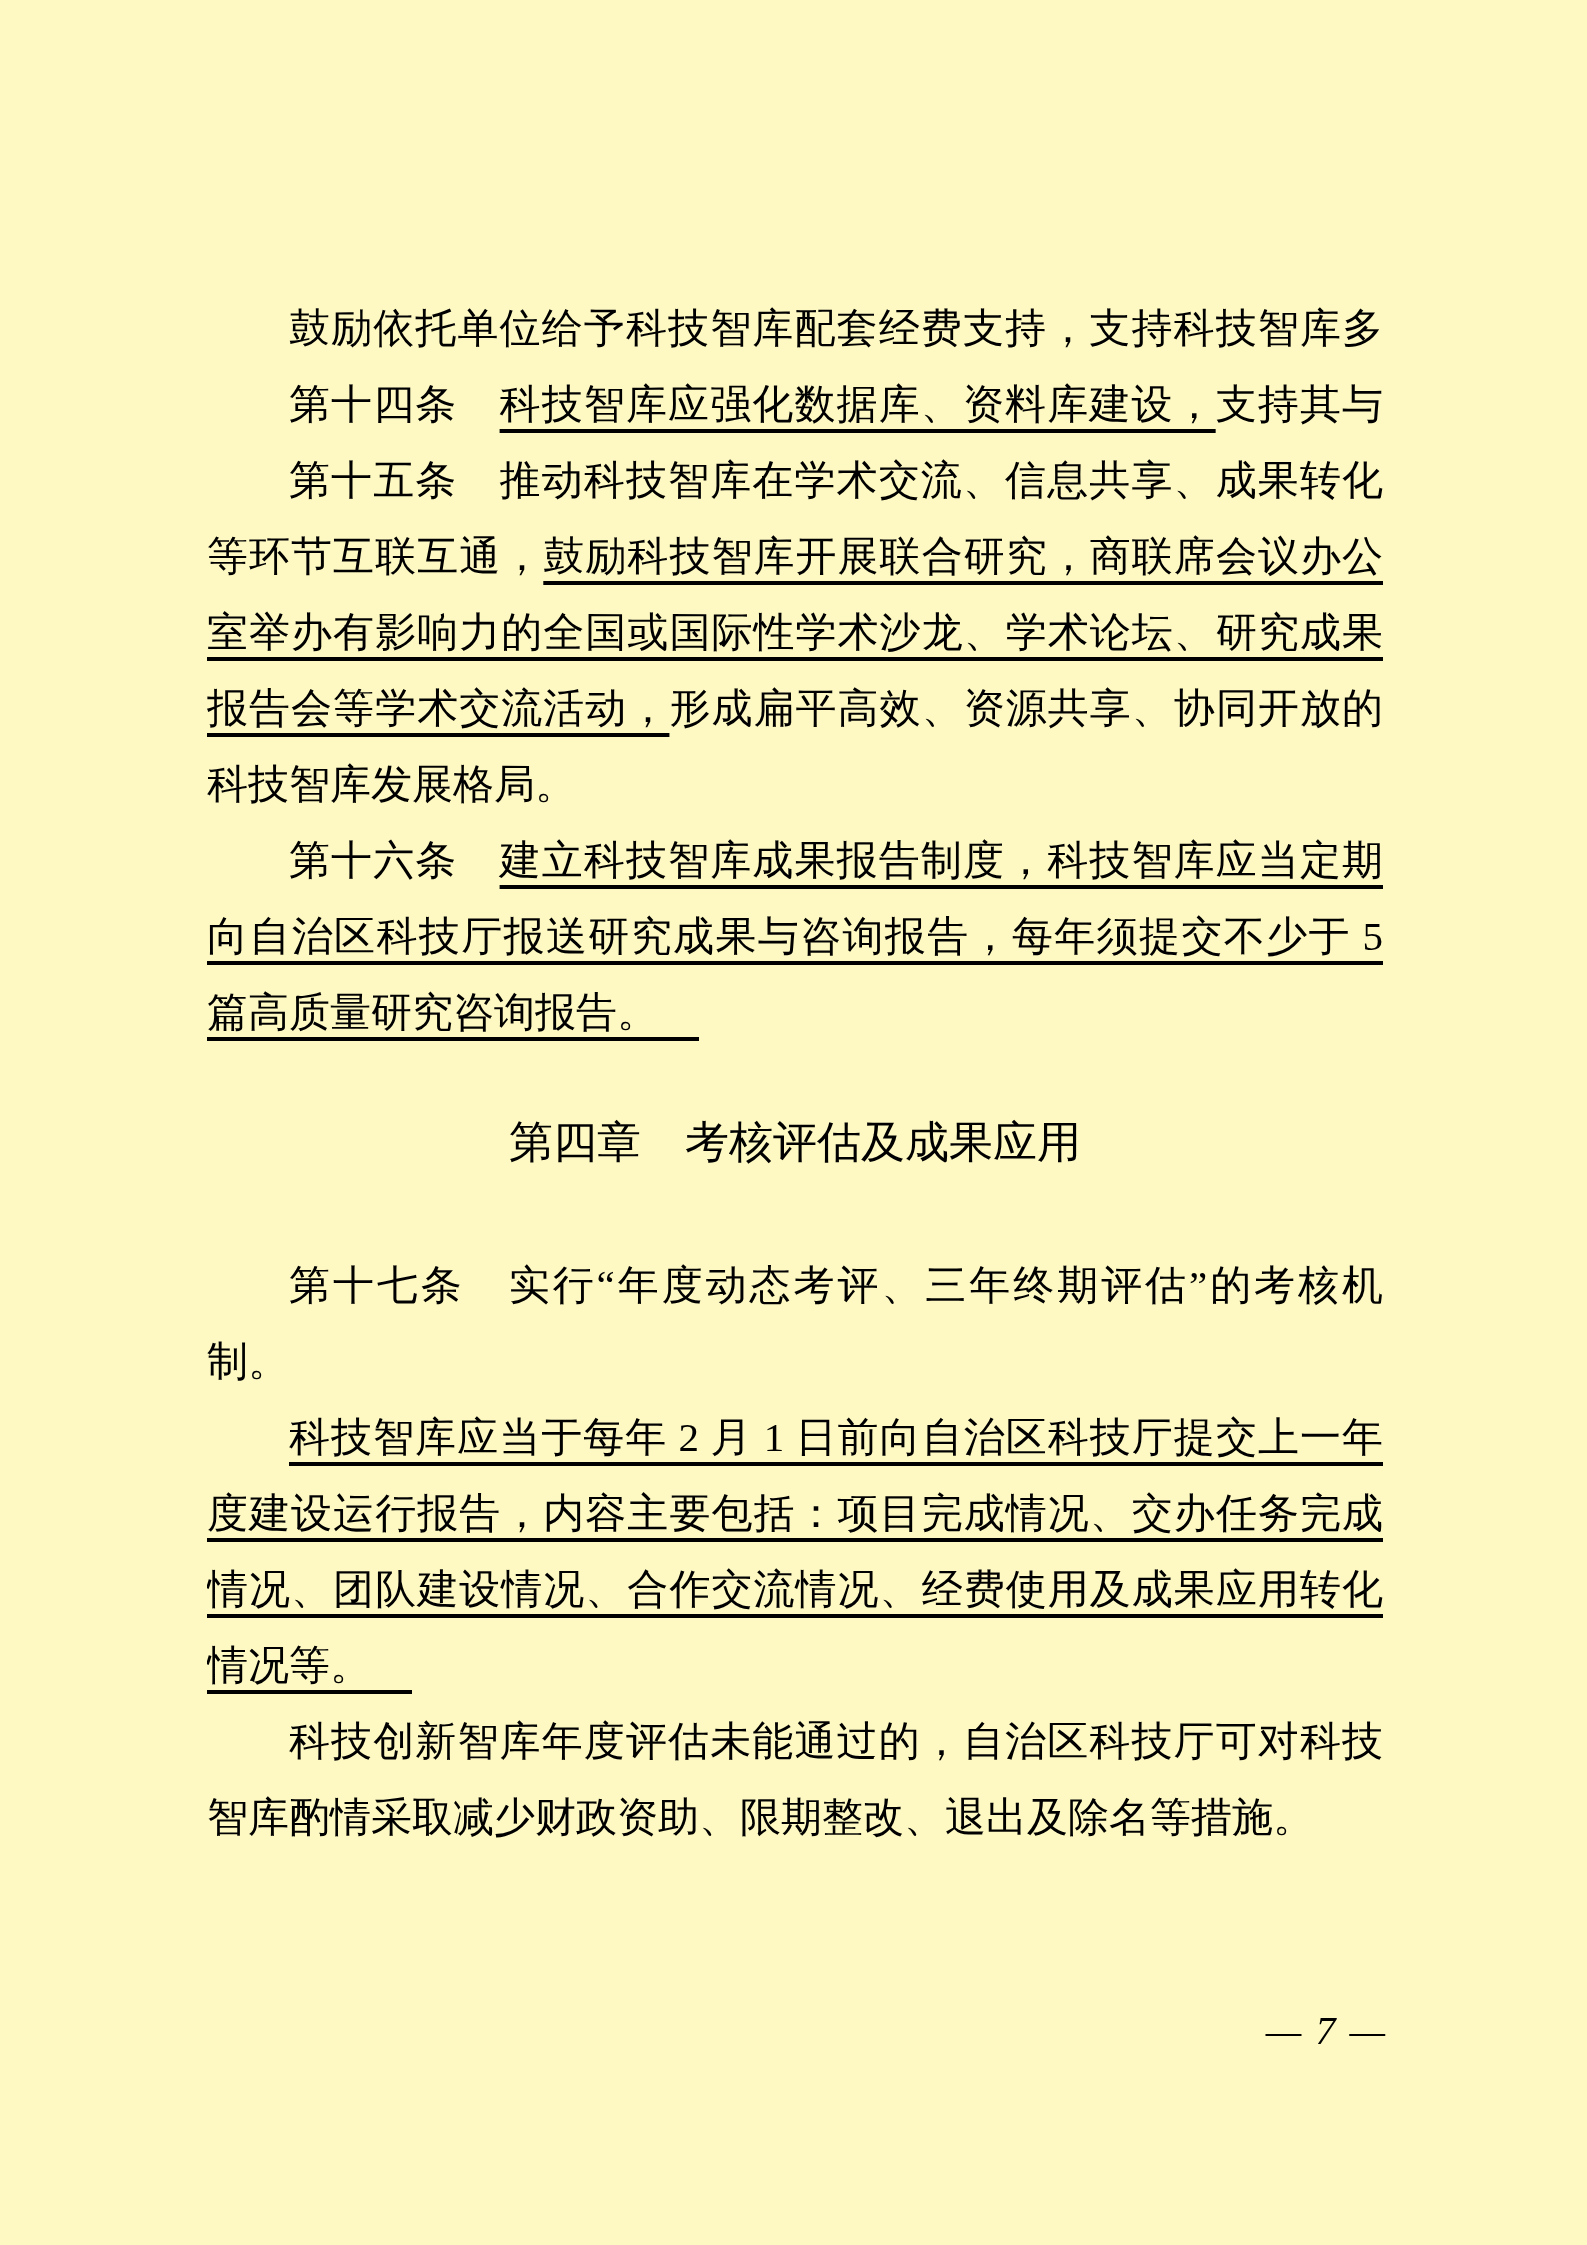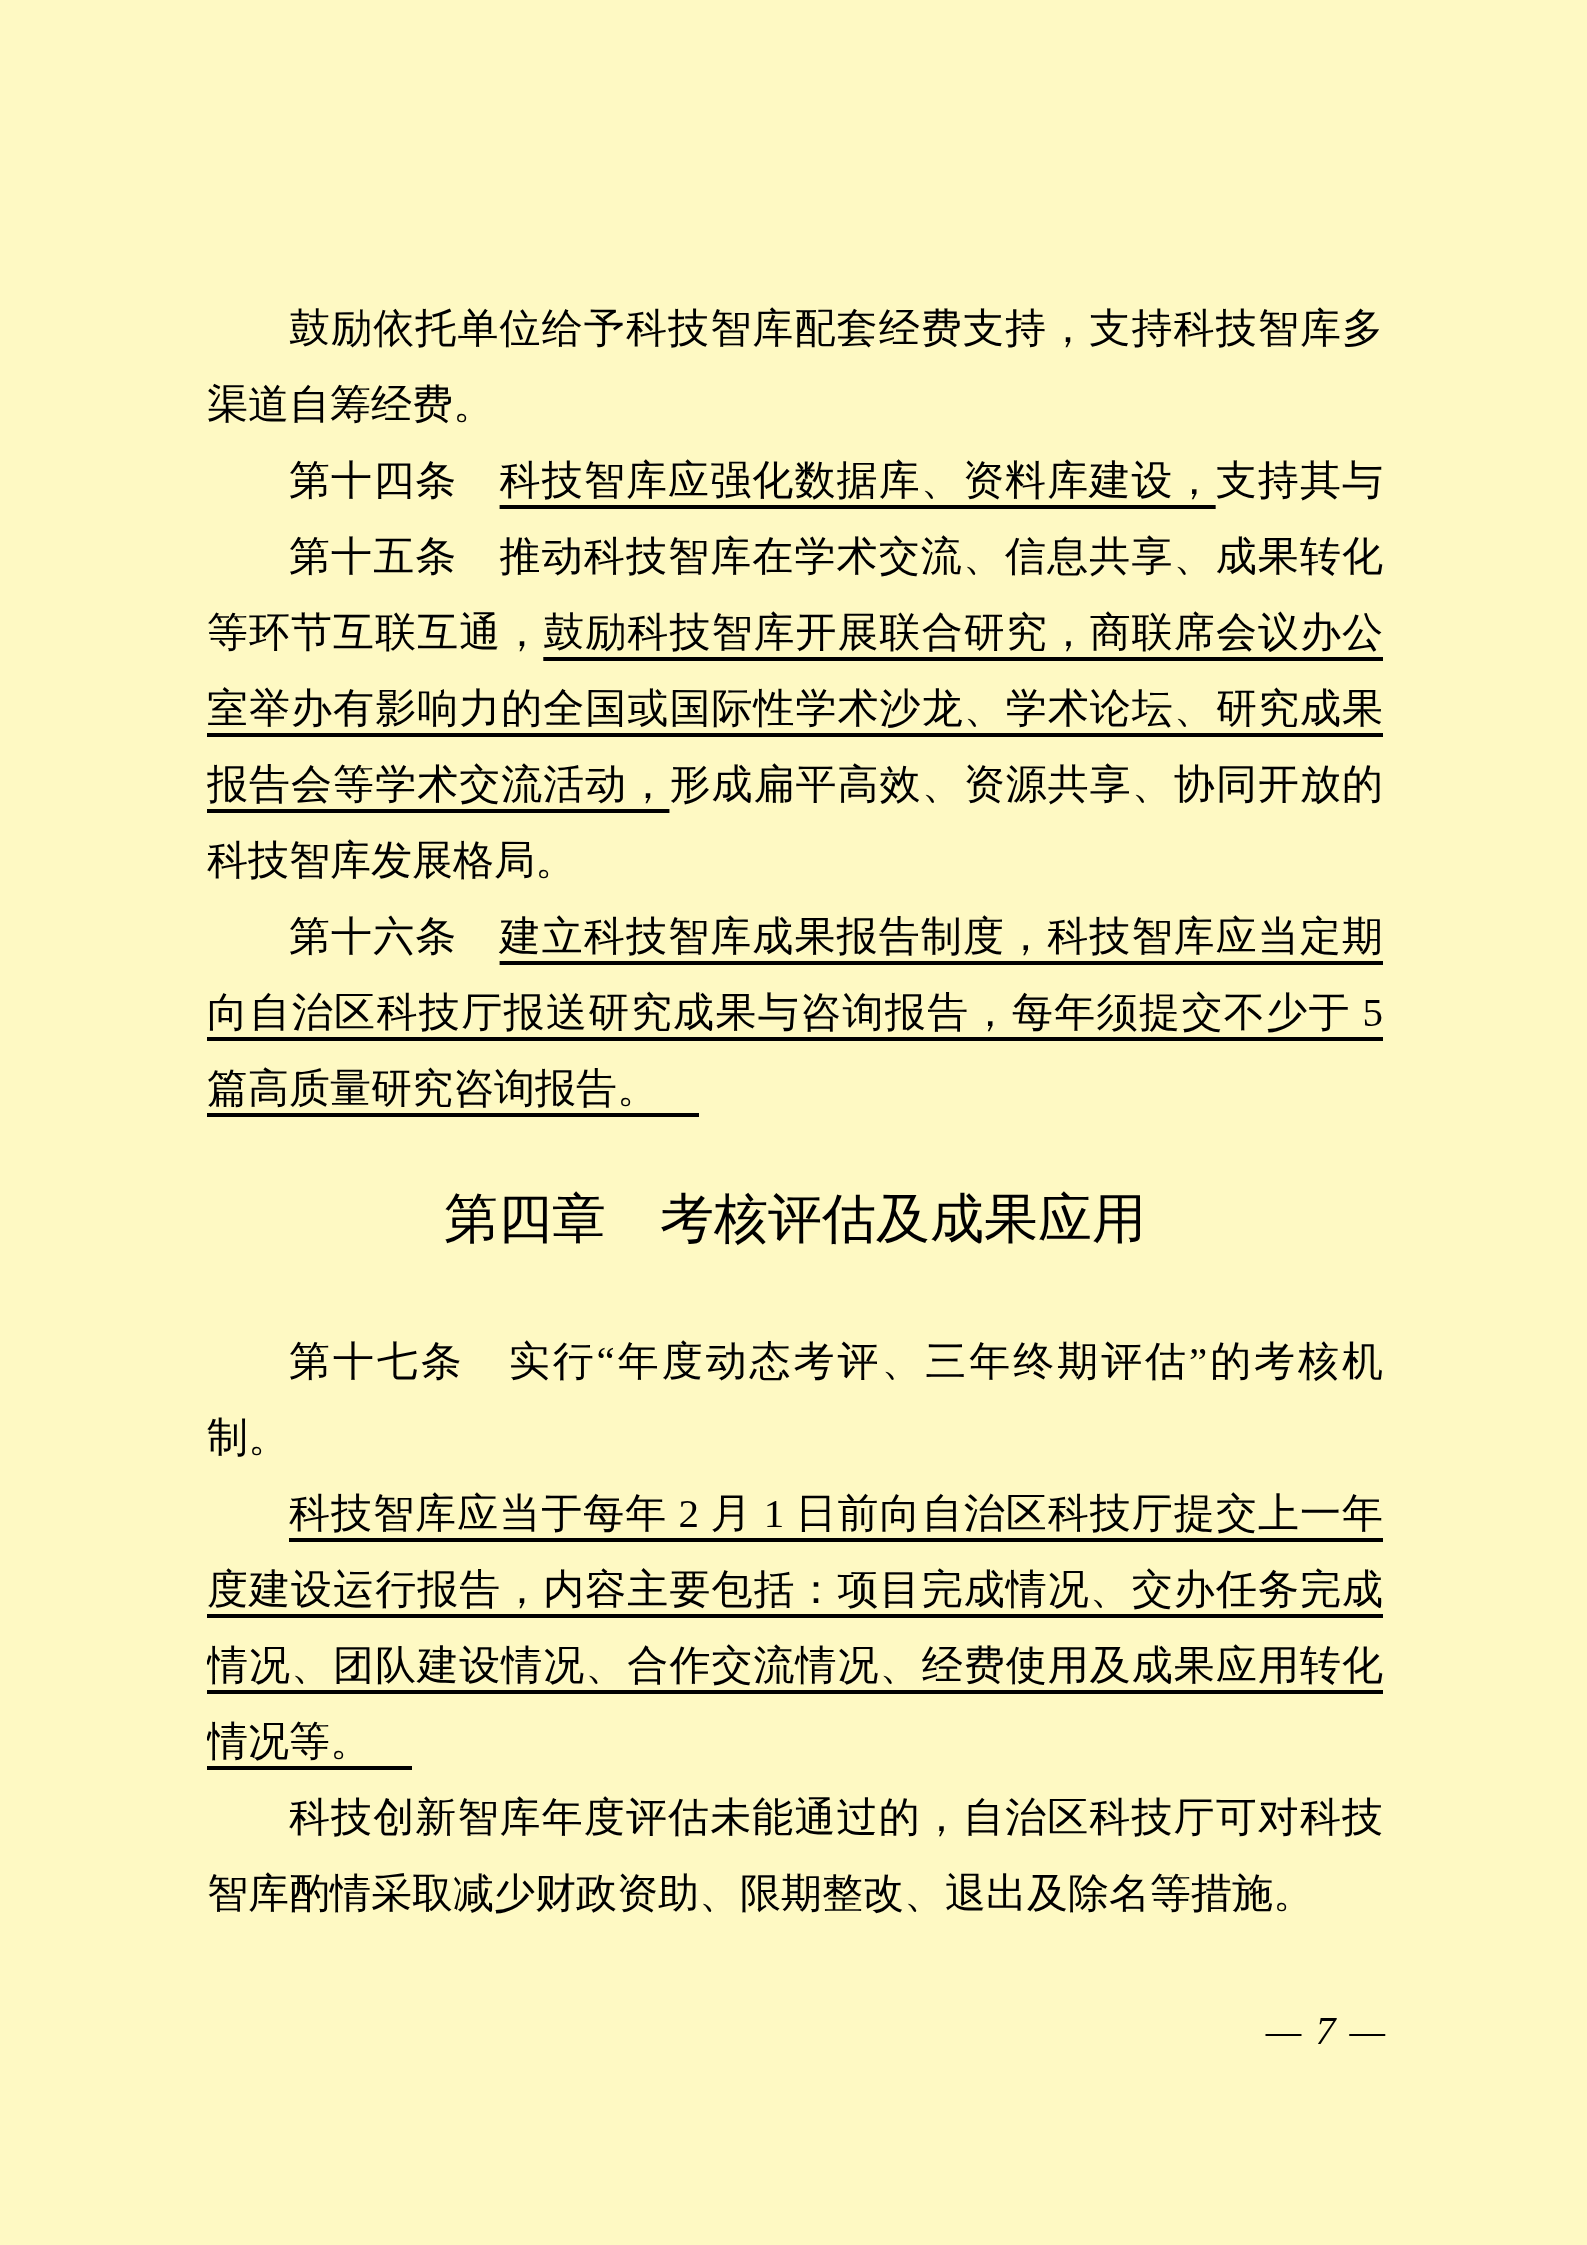--- a/index.html
+++ b/index.html
@@ -26,21 +26,21 @@
     text-align-last: left;
     white-space: normal;
   }
   .line.justify { text-align-last: justify; }
   .line.indent { text-indent: 82px; }
   .line.heading {
     text-align: right;
     text-align-last: center;
     margin-top: 54px;
     margin-bottom: 66px;
-    font-size: 54px;
+    font-size: 44px;
   }
   .seg-b {
     font-family: "Liberation Sans", "DejaVu Sans", sans-serif;
     font-weight: normal;
   }
   .seg-u {
     text-decoration: underline;
     text-decoration-thickness: 3.5px;
     text-underline-offset: 11px;
     text-decoration-skip-ink: none;
@@ -55,21 +55,20 @@
     font-family: "Liberation Serif", "DejaVu Serif", serif;
     letter-spacing: 2px;
   }
 </style>
 </head>
 <body>
 
 <div class="page">
   <div class="text-column">
       <div class="line justify indent"><span class="">鼓励依托单位给予科技智库配套经费支持，支持科技智库多</span></div>
-      <div class="line"><span class="">渠道自筹经费。</span></div>
       <div class="line justify indent"><span class="seg-b ">第十四条</span><span class="">　</span><span class="seg-u">科技智库应强化数据库、资料库建设，</span><span class="">支持其与</span></div>
       <div class="line justify indent"><span class="seg-b ">第十五条</span><span class="">　</span><span class="">推动科技智库在学术交流、信息共享、成果转化</span></div>
       <div class="line justify"><span class="">等环节互联互通，</span><span class="seg-u">鼓励科技智库开展联合研究，商联席会议办公</span></div>
       <div class="line justify"><span class="seg-u">室举办有影响力的全国或国际性学术沙龙、学术论坛、研究成果</span></div>
       <div class="line justify"><span class="seg-u">报告会等学术交流活动，</span><span class="">形成扁平高效、资源共享、协同开放的</span></div>
       <div class="line"><span class="">科技智库发展格局。</span></div>
       <div class="line justify indent"><span class="seg-b ">第十六条</span><span class="">　</span><span class="seg-u">建立科技智库成果报告制度，科技智库应当定期</span></div>
       <div class="line justify"><span class="seg-u">向自治区科技厅报送研究成果与咨询报告，每年须提交不少于 5</span></div>
       <div class="line"><span class="seg-u">篇高质量研究咨询报告。　</span></div>
       <div class="line heading"><span class="seg-b ">第四章　考核评估及成果应用</span></div>

